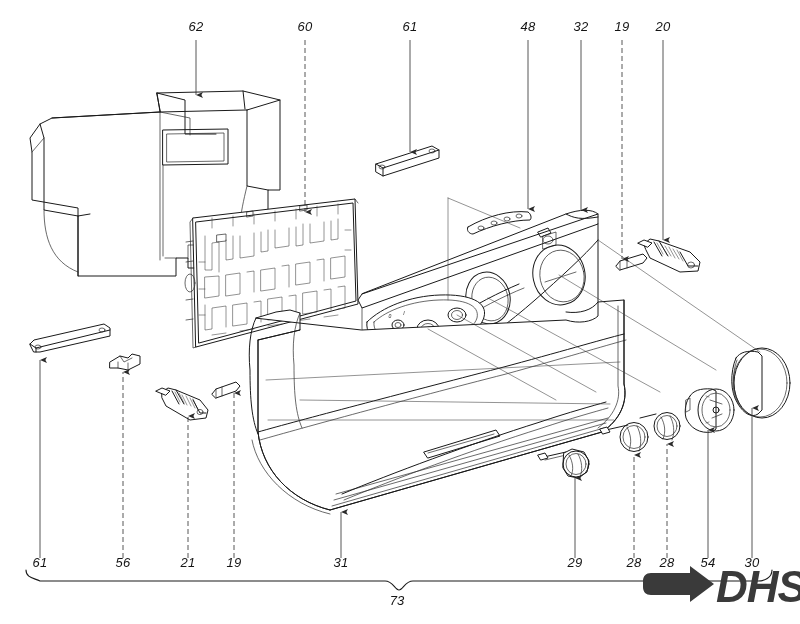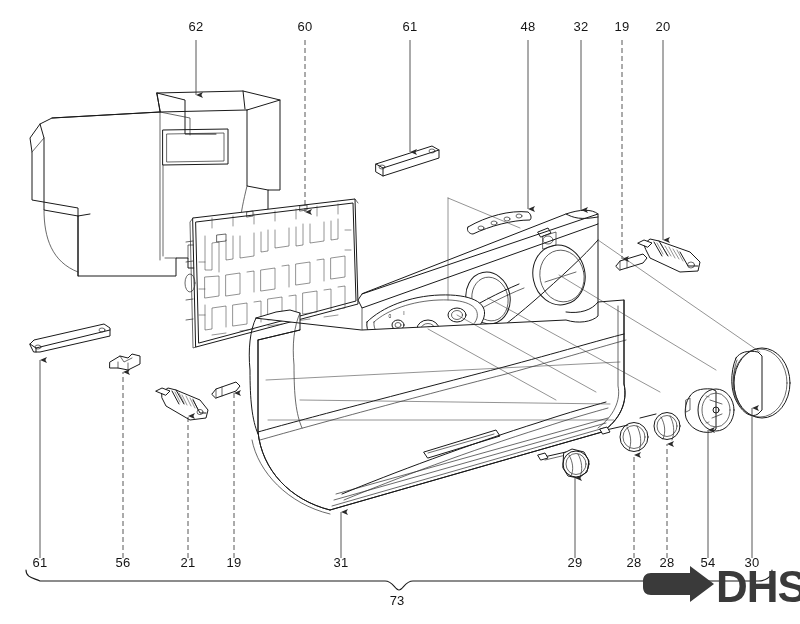--- a/index.html
+++ b/index.html
@@ -10,20 +10,21 @@
   }
   body {
     font-family: "Liberation Sans", sans-serif;
   }
   #page {
     position: relative;
     width: 800px;
     height: 624px;
     background: #4d7c0f;
     overflow: hidden;
+    font-style: italic;
   }
   #diagram {
     position: absolute;
     left: 0;
     top: 0;
     width: 800px;
     height: 624px;
   }
   .callout-text {
     font-family: "Liberation Sans", sans-serif;

